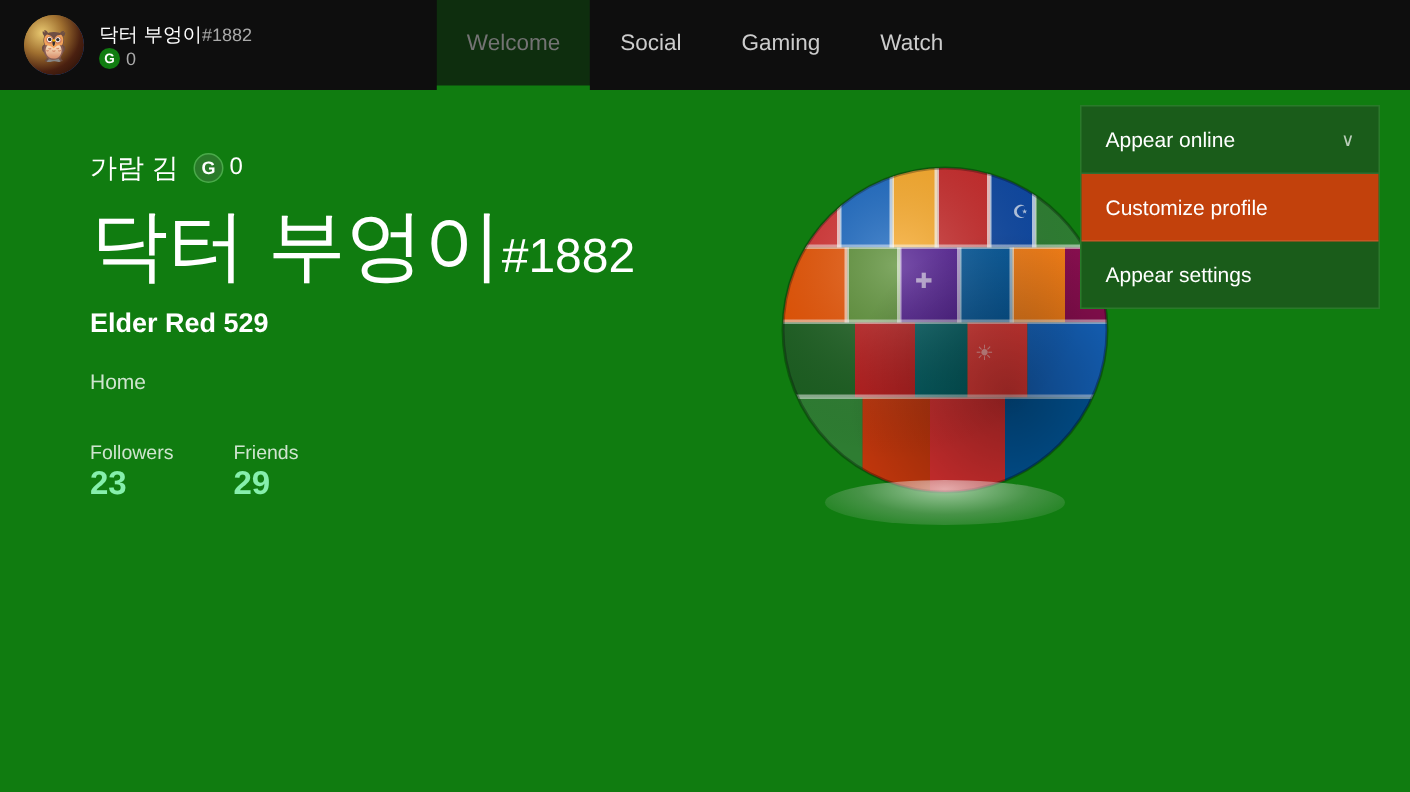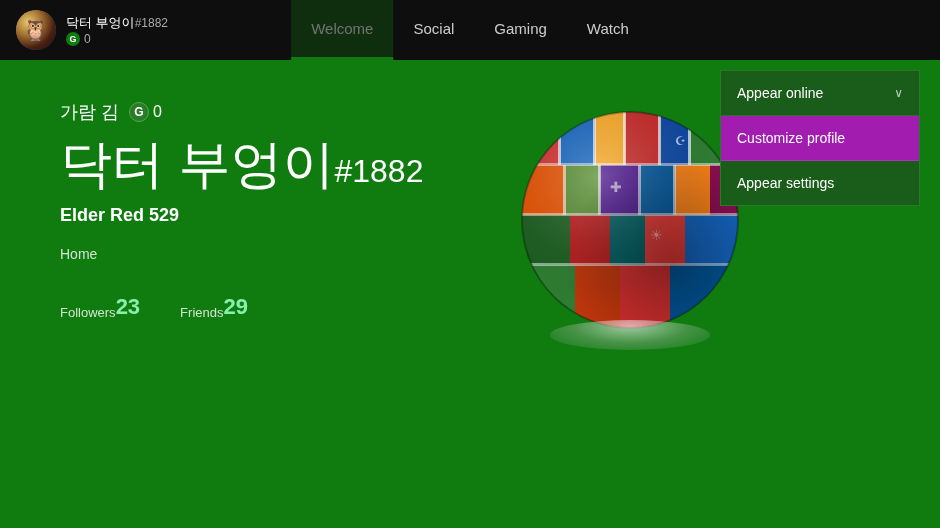--- a/index.html
+++ b/index.html
@@ -168,22 +168,21 @@
       color: rgba(255,255,255,0.8);
       margin-bottom: 16px;
     }
     .profile-stats {
       display: flex;
       gap: 40px;
       margin-top: 8px;
     }
     .stat-item {
       display: flex;
-      flex-direction: row;
-      align-items: flex-end;
+      flex-direction: column;
     }
     .stat-label {
       font-size: 13px;
       color: rgba(255,255,255,0.8);
     }
     .stat-value {
       font-size: 22px;
       font-weight: 700;
       color: #86efac;
     }
@@ -226,21 +225,21 @@
       cursor: pointer;
       display: flex;
       align-items: center;
       justify-content: space-between;
       border-bottom: 1px solid rgba(255,255,255,0.1);
     }
     .dropdown-item:last-child {
       border-bottom: none;
     }
     .dropdown-item.active {
-      background: #a21caf;
+      background: #c2410c;
     }
     .chevron-icon {
       font-size: 12px;
       color: rgba(255,255,255,0.7);
     }
 
     
     .globe-svg {
       width: 220px;
       height: 220px;

